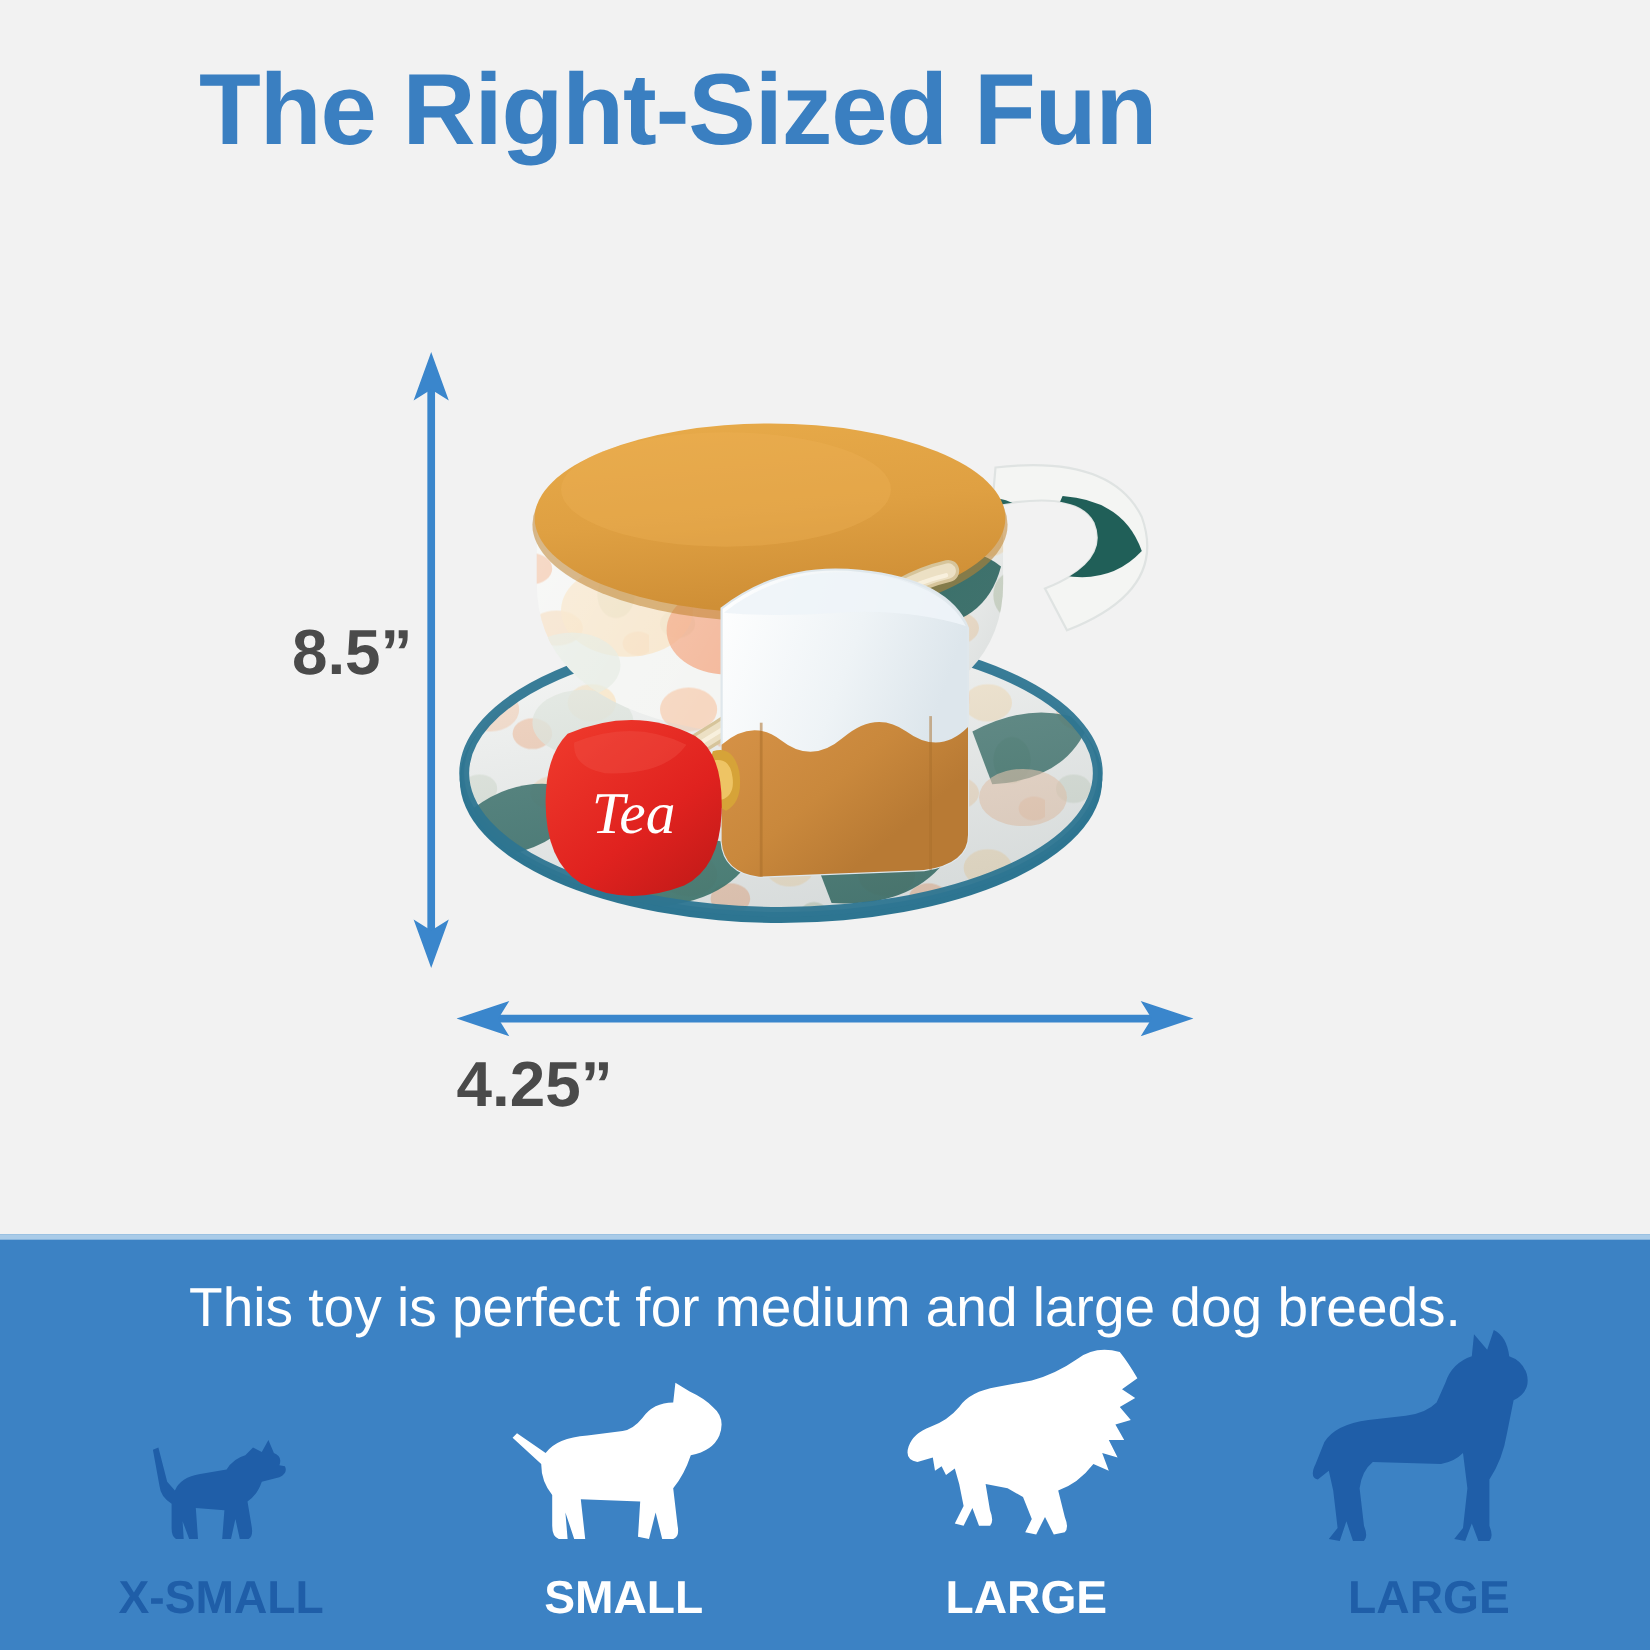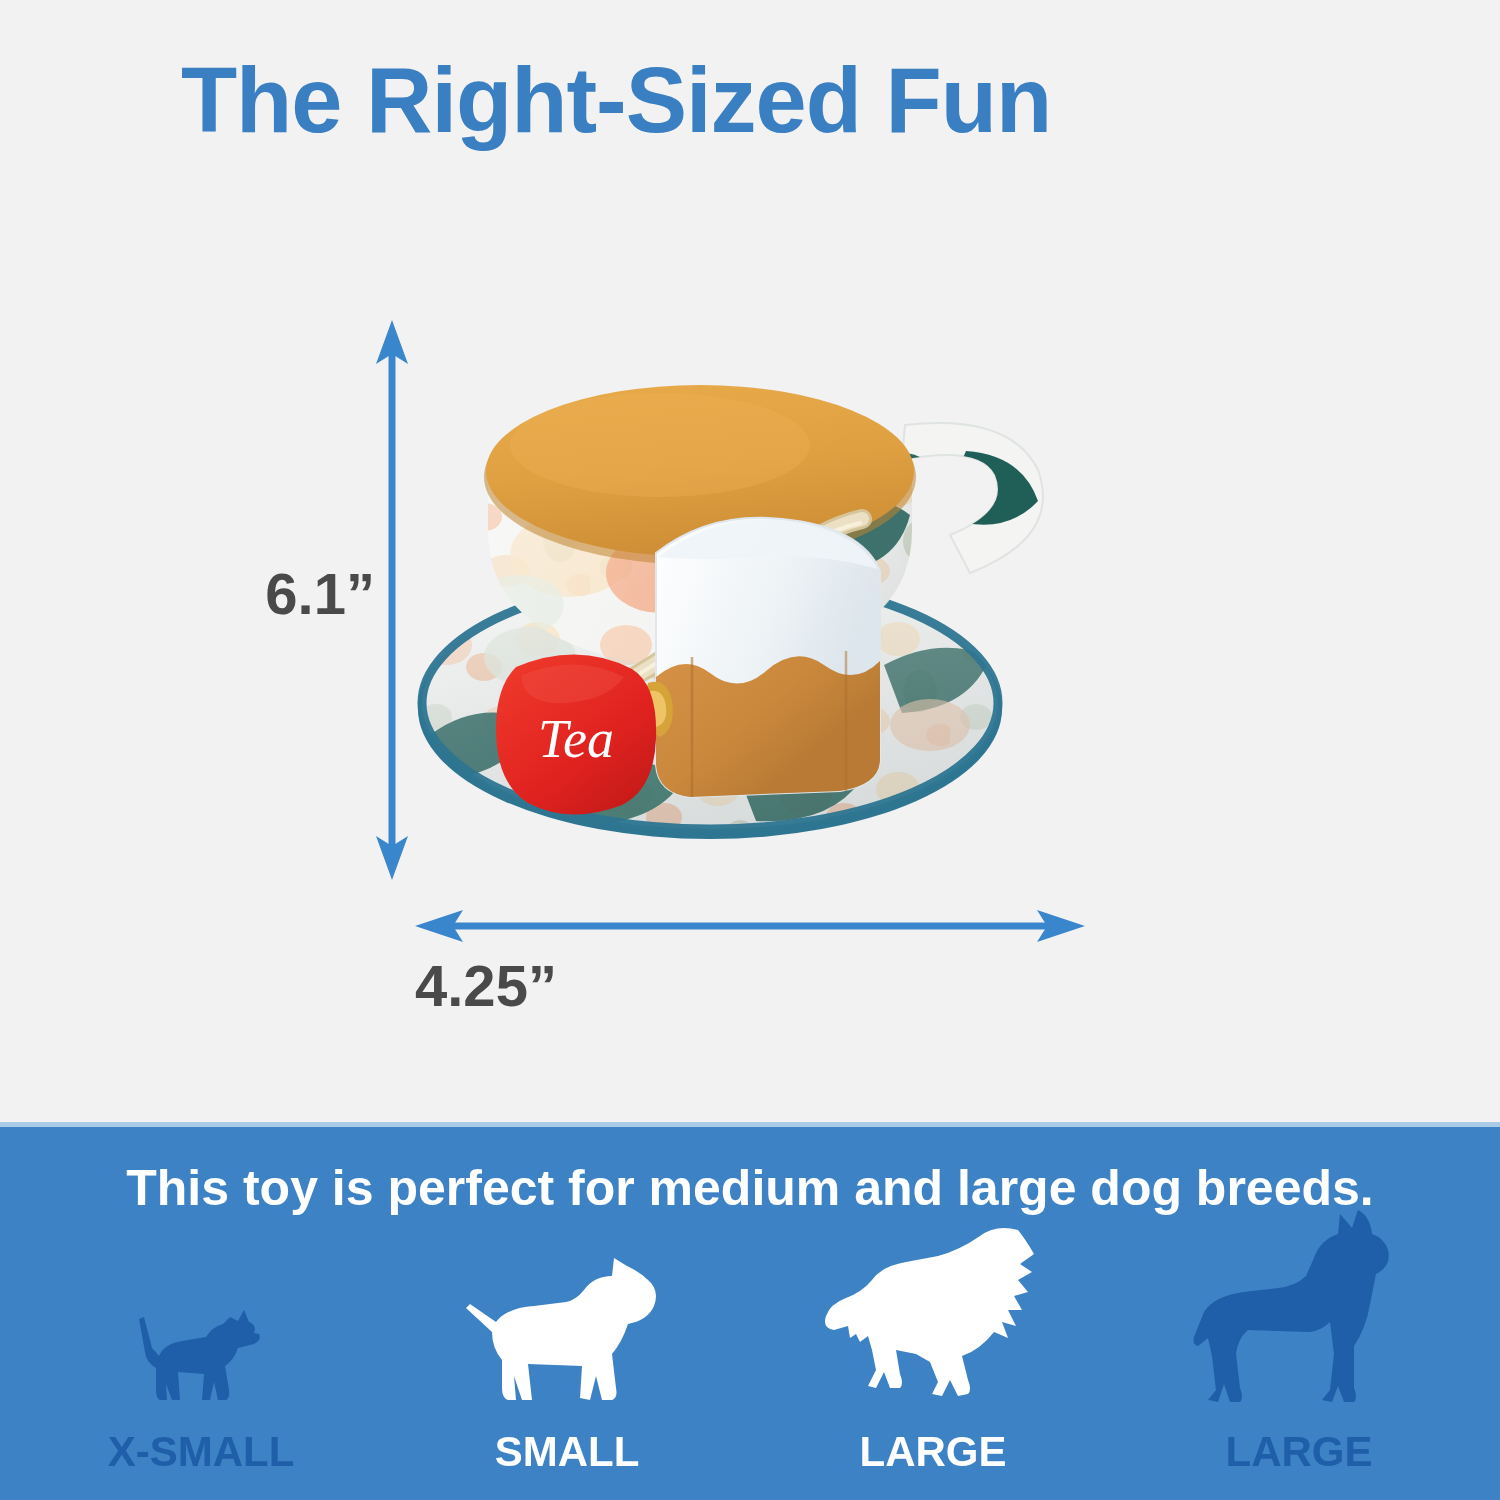--- a/index.html
+++ b/index.html
@@ -113,21 +113,21 @@
     box-sizing: border-box;
   }
   #banner-headline {
     position: absolute;
     left: 0;
     top: 32px;
     width: 1500px;
     text-align: center;
     color: #ffffff;
     font-size: 50px;
-    font-weight: bold;
+    font-weight: normal;
     white-space: nowrap;
   }
   #size-row {
     position: absolute;
     left: 0;
     top: 100px;
     width: 1500px;
     height: 258px;
     display: flex;
     align-items: flex-end;
@@ -308,21 +308,21 @@
       </svg>
     </div>
 
     <div id="height-arrow">
       <svg viewBox="0 0 34 560" width="34" height="560" xmlns="http://www.w3.org/2000/svg">
         <line x1="17" y1="20" x2="17" y2="540" stroke="#3a86cc" stroke-width="7"></line>
         <polygon points="17,0 33,44 17,34 1,44" fill="#3a86cc"></polygon>
         <polygon points="17,560 33,516 17,526 1,516" fill="#3a86cc"></polygon>
       </svg>
     </div>
-    <div id="height-label">6.1”</div>
+    <div id="height-label">8.5”</div>
 
     <div id="width-arrow">
       <svg viewBox="0 0 670 36" width="670" height="36" xmlns="http://www.w3.org/2000/svg">
         <line x1="22" y1="18" x2="648" y2="18" stroke="#3a86cc" stroke-width="7"></line>
         <polygon points="0,18 48,2 38,18 48,34" fill="#3a86cc"></polygon>
         <polygon points="670,18 622,2 632,18 622,34" fill="#3a86cc"></polygon>
       </svg>
     </div>
     <div id="width-label">4.25”</div>
 

